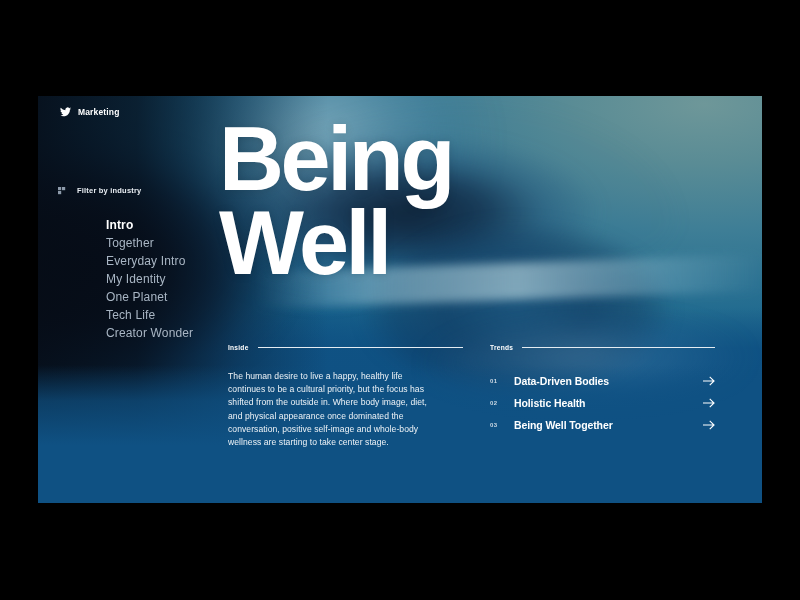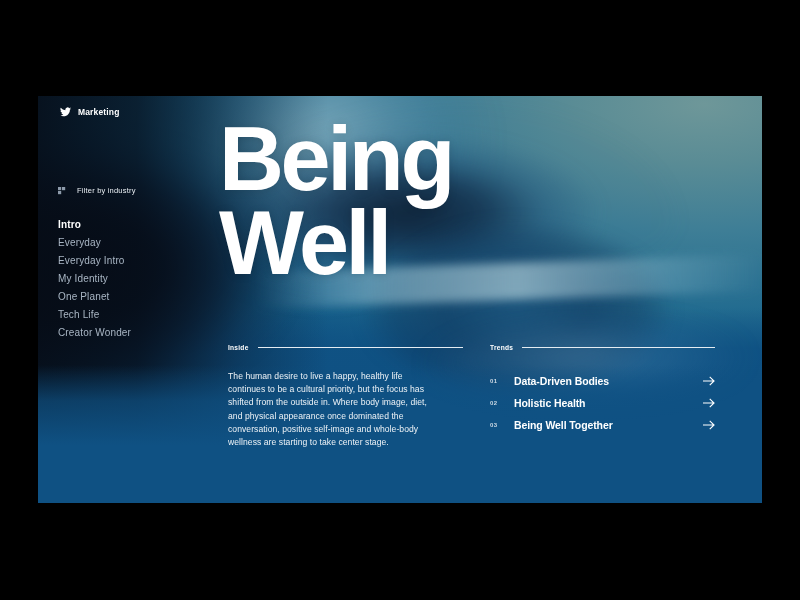--- a/index.html
+++ b/index.html
@@ -185,36 +185,37 @@
 
   
   .filter-row {
     position: absolute;
     left: 20px; top: 85px;
     display: flex; align-items: center; gap: 11px;
   }
   .filter-label {
     color: #e9eef3;
     font-size: 7.5px;
-    font-weight: normal;
+    font-weight: bold;
     letter-spacing: 0.2px;
   }
 
   
   .nav {
     position: absolute;
     left: 20px; top: 120px;
     display: flex; flex-direction: column;
   }
   .nav-item {
-    font-size: 10px;
+    font-size: 12px;
     letter-spacing: 0.15px;
     line-height: 18px;
     color: #a9b6c4;
     white-space: nowrap;
+    margin-left: 48px;
   }
   .nav-item.active {
     color: #ffffff;
     font-weight: bold;
   }
 
   
   .hero-title {
     position: absolute;
     left: 181px; top: 22px;
@@ -327,21 +328,21 @@
             <rect x="0" y="0" width="4" height="4"></rect>
             <rect x="5" y="0" width="4" height="4"></rect>
             <rect x="0" y="5" width="4" height="4"></rect>
           </svg>
         </span>
         <span class="filter-label">Filter by industry</span>
       </div>
 
       <nav class="nav">
         <a class="nav-item active">Intro</a>
-        <a class="nav-item">Everyday</a>
+        <a class="nav-item">Together</a>
         <a class="nav-item">Everyday Intro</a>
         <a class="nav-item">My Identity</a>
         <a class="nav-item">One Planet</a>
         <a class="nav-item">Tech Life</a>
         <a class="nav-item">Creator Wonder</a>
       </nav>
 
       <h1 class="hero-title">
         <span class="line">Being</span>
         <span class="line">Well</span>

